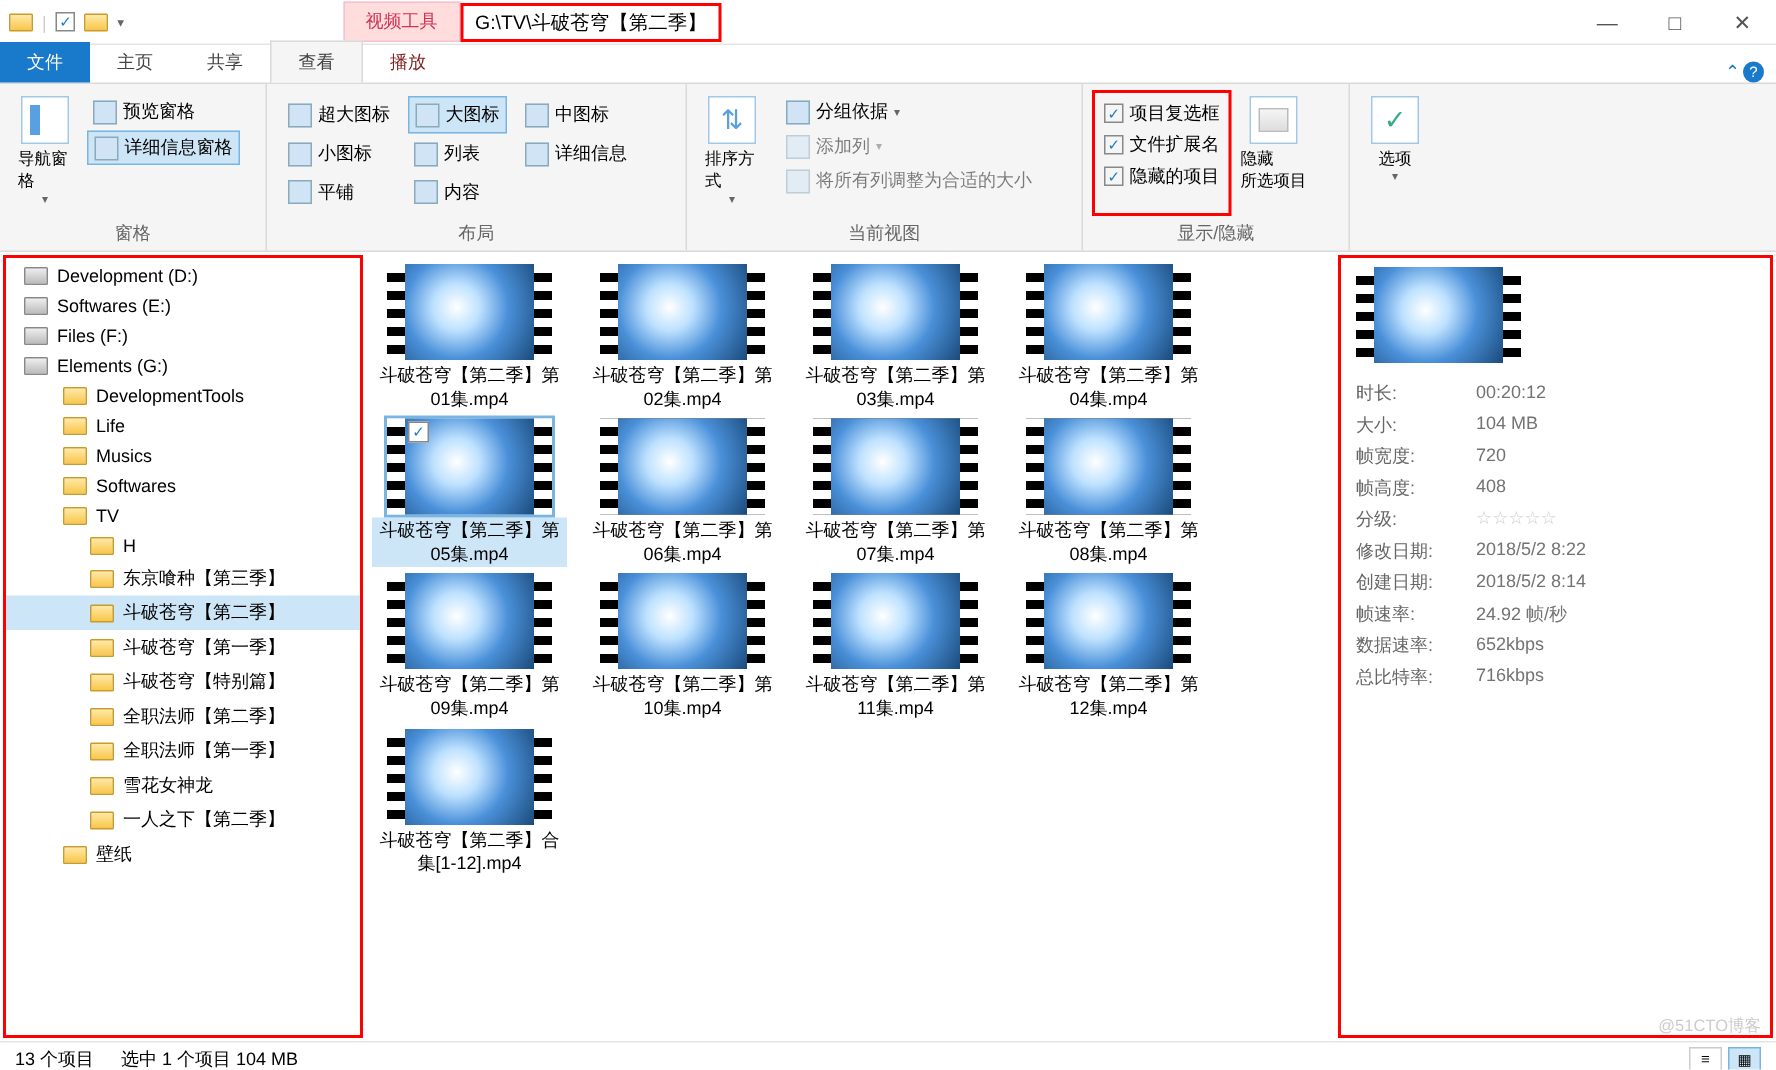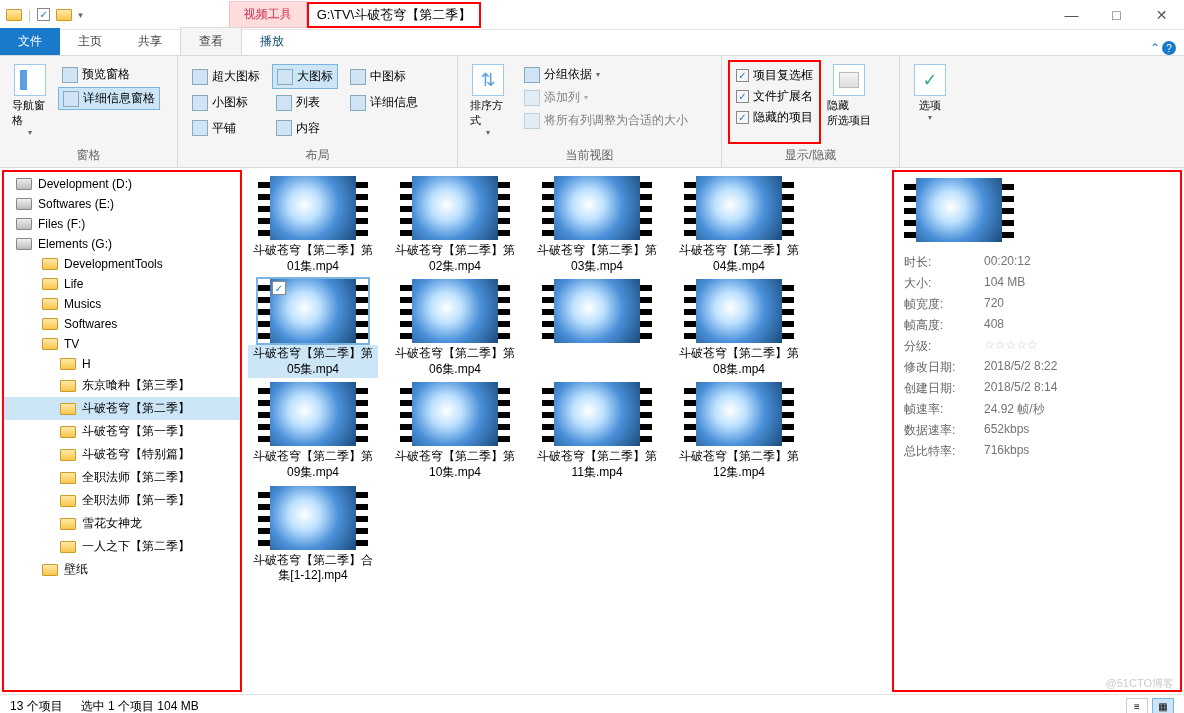--- a/index.html
+++ b/index.html
@@ -8,21 +8,21 @@
 .qat{display:flex;align-items:center;gap:6px;padding:0 6px}
 .qat-ico{width:16px;height:16px;display:flex;align-items:center;justify-content:center}
 .title-tab{padding:4px 14px;background:#fdd;color:#c35;border:1px solid #f5c0d0;margin-left:140px}
 .addr-box{border:2px solid red;padding:2px 8px;font-size:13px}
 .winctl{margin-left:auto;display:flex}
 .winctl div{width:45px;height:30px;display:flex;align-items:center;justify-content:center;font-size:14px;color:#555}
 .tabs{height:26px;display:flex;align-items:flex-end;background:#fff;border-bottom:1px solid #dadada}
 .tab{padding:5px 18px;color:#444}
 .tab.file{background:#1979ca;color:#fff}
 .tab.active{background:#f5f5f5;border:1px solid #dadada;border-bottom:none}
-.tab.play{color:#0c4a6e}
+.tab.play{color:#7f1d1d}
 .helpico{margin-left:auto;margin-right:8px;color:#1979ca;display:flex;align-items:center;gap:2px}
 .ribbon{height:112px;background:#f5f5f5;border-bottom:1px solid #dadada;display:flex}
 .rgroup{border-right:1px solid #dadada;padding:4px 6px 0;display:flex;flex-direction:column}
 .rgroup-label{text-align:center;color:#666;font-size:12px;margin-top:auto;padding:3px 0}
 .rg-body{flex:1;display:flex;gap:4px}
 .big-btn{display:flex;flex-direction:column;align-items:center;justify-content:flex-start;padding:4px 6px;width:48px}
 .big-btn .ico{width:32px;height:32px;background:#fff;border:1px solid #a0c8e8;display:flex;align-items:center;justify-content:center;margin-bottom:2px}
 .small-stack{display:flex;flex-direction:column;gap:2px;padding-top:4px}
 .small-btn{display:flex;align-items:center;gap:4px;padding:2px 4px}
 .small-btn.sel{background:#cde6f7;border:1px solid #7ab5e0}
@@ -345,20 +345,21 @@
         <div class="fitem">
           <div class="thumb">
             <div class="thumb-inner"></div>
           </div>
           <div class="fname">斗破苍穹【第二季】第06集.mp4</div>
         </div>
         <div class="fitem">
           <div class="thumb">
             <div class="thumb-inner"></div>
           </div>
+          <div class="fname">斗破苍穹【第二季】第07集.mp4</div>
         </div>
         <div class="fitem">
           <div class="thumb">
             <div class="thumb-inner"></div>
           </div>
           <div class="fname">斗破苍穹【第二季】第08集.mp4</div>
         </div>
         <div class="fitem">
           <div class="thumb">
             <div class="thumb-inner"></div>

